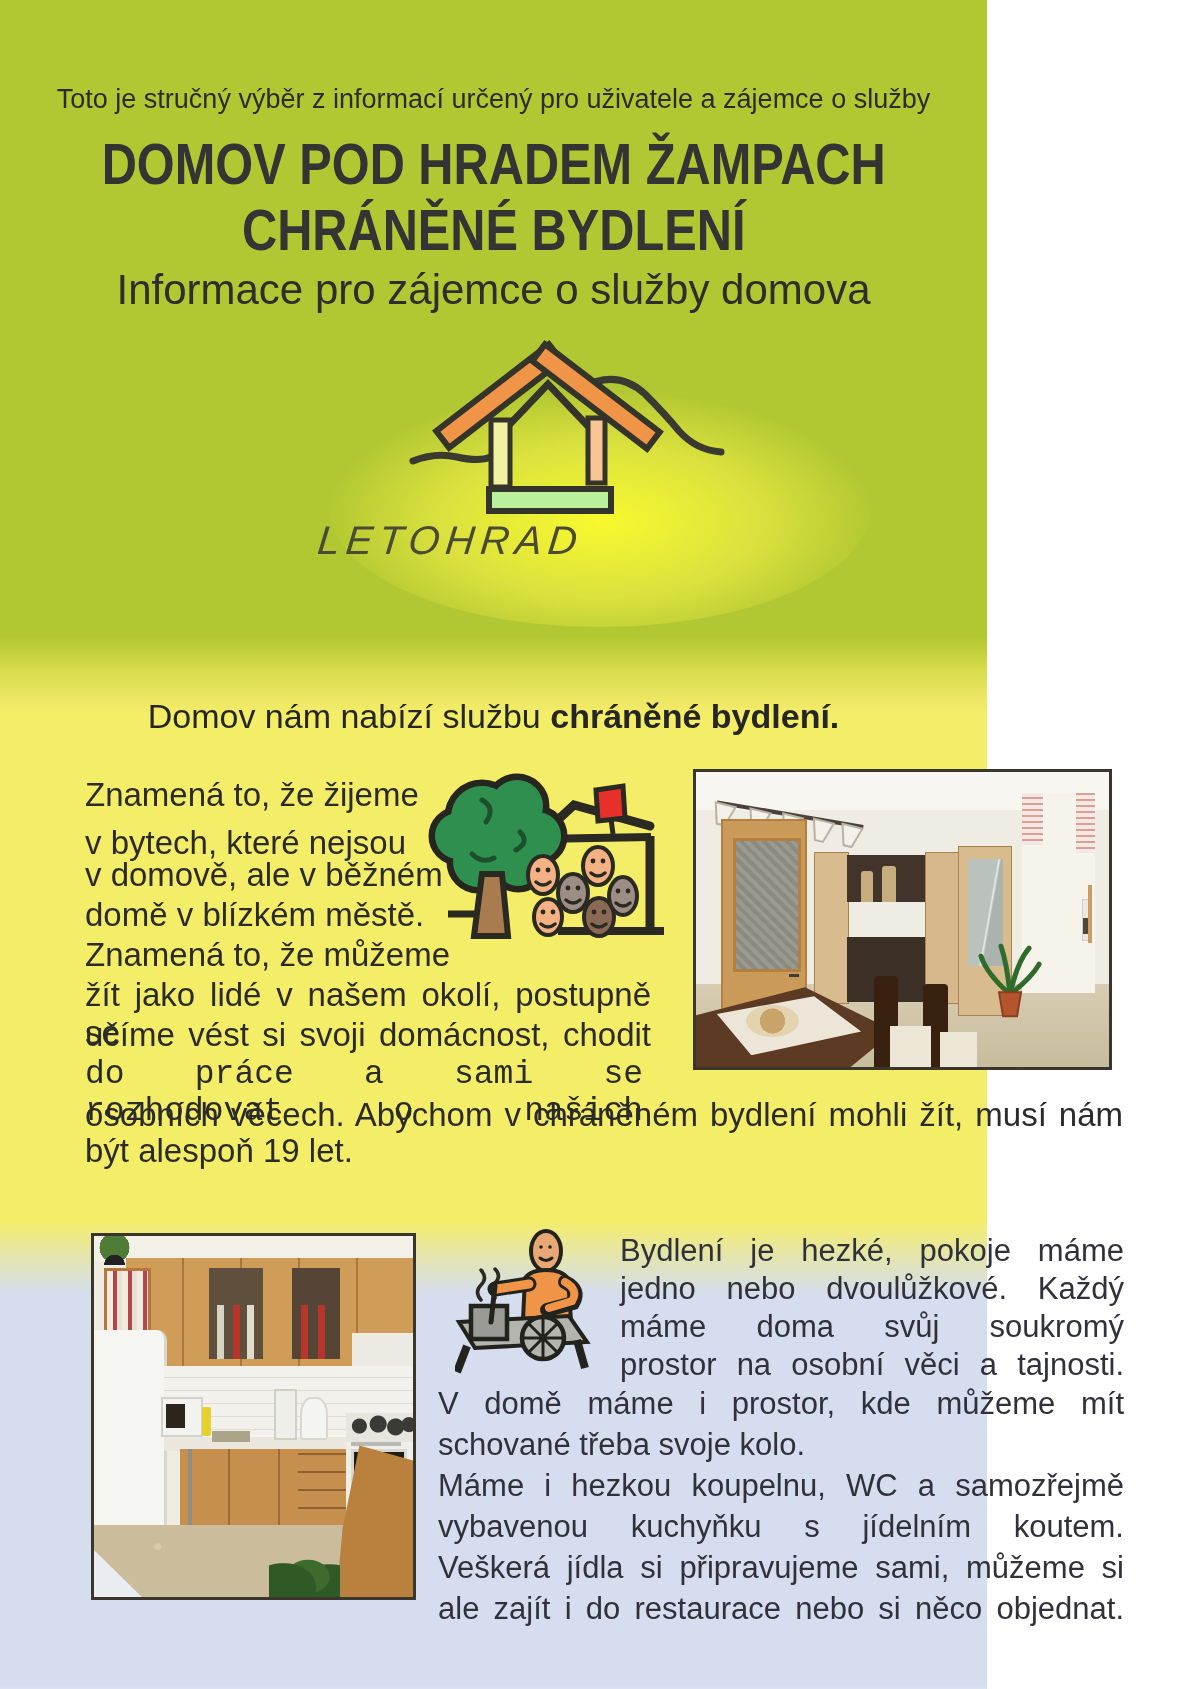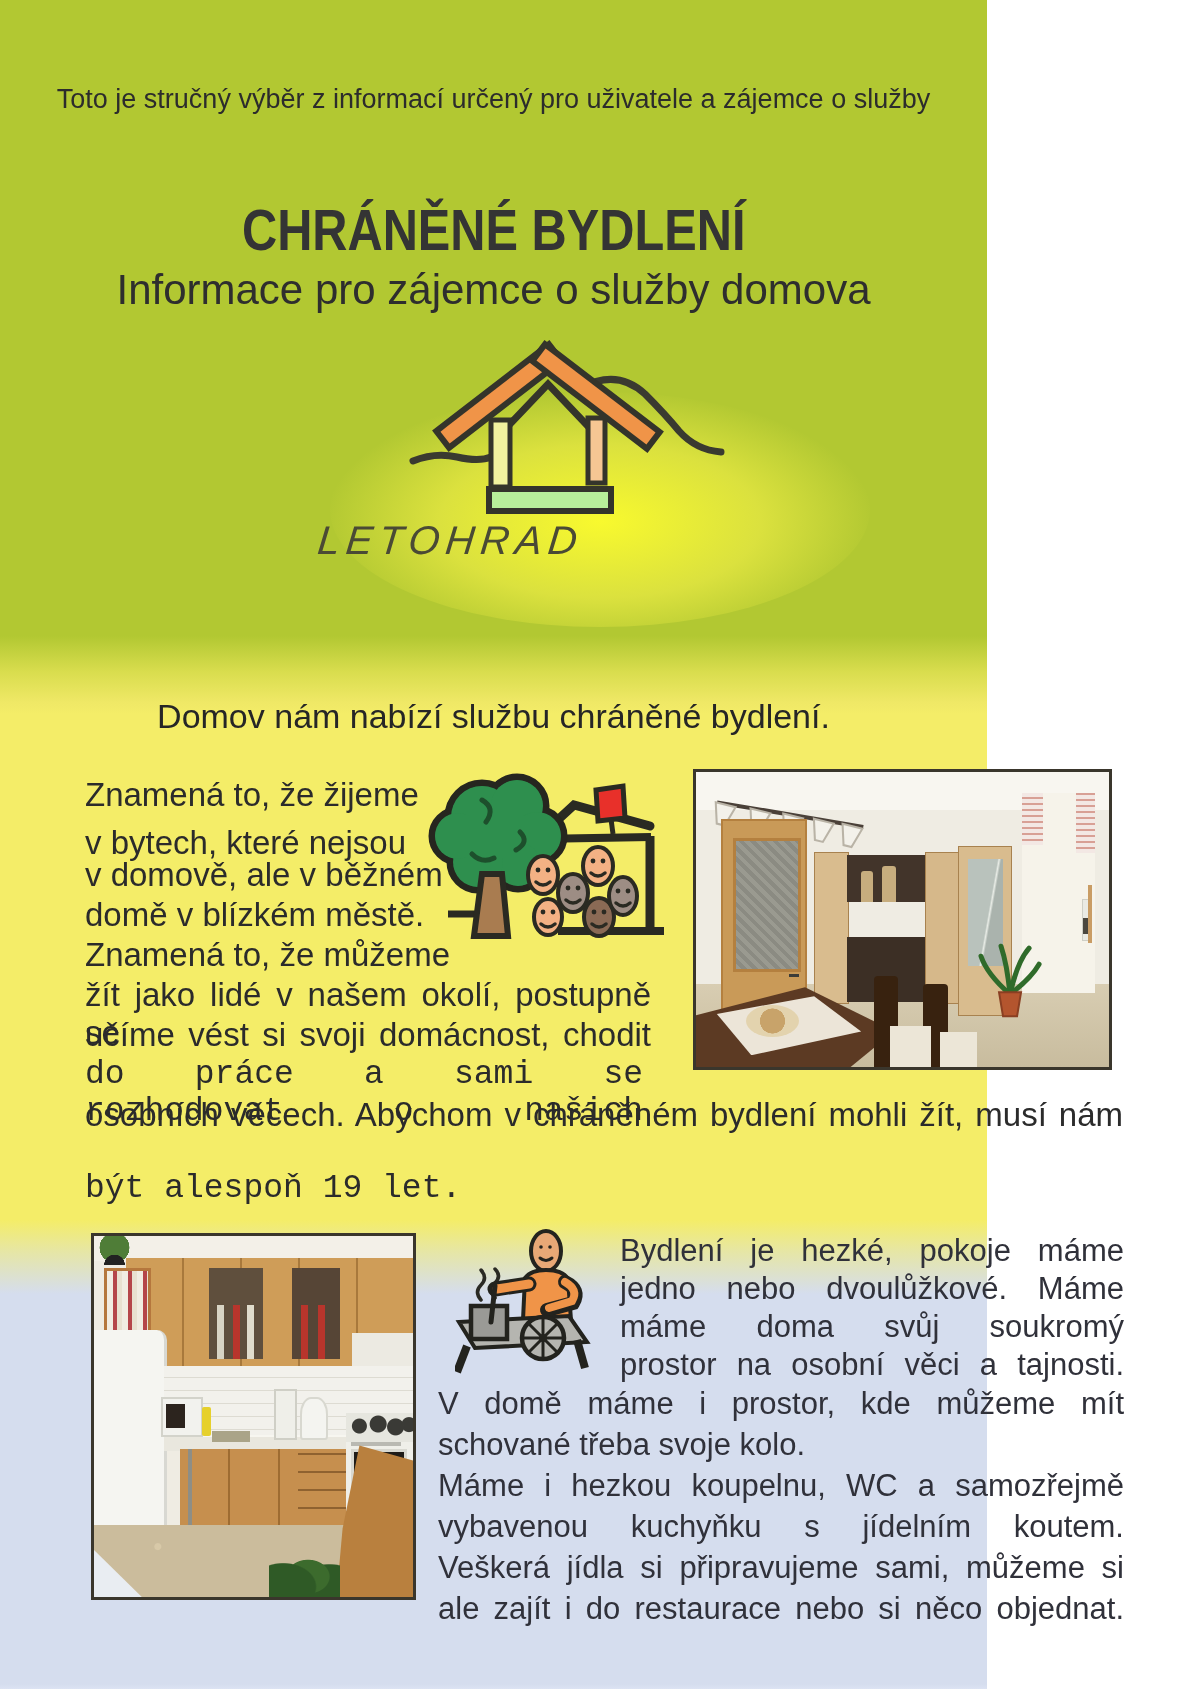--- a/index.html
+++ b/index.html
@@ -19,21 +19,21 @@
   .squeeze{display:inline-block;transform:scaleX(.84);transform-origin:center;}
   #title1{top:134px;}
   #title2{top:200px;}
   #subtitle{top:266px;font-size:42px;color:#2e2e2e;}
   #glow{left:330px;top:392px;width:540px;height:235px;border-radius:50%;
         background:radial-gradient(ellipse at 50% 55%,rgba(252,252,46,.95) 0%,rgba(246,242,70,.6) 42%,rgba(178,200,50,0) 72%);}
   #logo{left:405px;top:328px;}
   #letohrad{top:518px;font-size:40px;font-style:italic;letter-spacing:6px;
             color:#4a4a35;transform:skewX(-6deg);margin-left:-86px;}
   #lead{top:697px;font-size:34px;color:#262626;}
-  #lead b{font-weight:normal;}
+  #lead b{font-weight:bold;}
   .bline{position:absolute;font-size:33px;color:#2b2b2b;}
   .bline2{position:absolute;font-size:31px;color:#30313a;}
   .just{text-align:justify;text-align-last:justify;}
   
   .photo{position:absolute;border:3px solid #3a362c;overflow:hidden;background:#efece3;}
   .photo *{position:absolute;}
   #living{left:693px;top:769px;width:413px;height:295px;}
   #kitchen{left:91px;top:1233px;width:319px;height:361px;}
   
   .lv-ceiling{left:0;top:0;width:100%;height:13%;background:#f8f6f0;}
@@ -115,20 +115,21 @@
       radial-gradient(ellipse at 85% 85%,#2f5a26 0 40%,transparent 42%);}
   .kt-white{left:0;top:87%;width:15%;height:13%;background:#e9edf2;
       clip-path:polygon(0 0,100% 100%,0 100%);}
 </style>
 </head>
 <body>
 
 <div id="page">
 
   <div class="abs ctr txt" id="intro">Toto je stručný výběr z informací určený pro uživatele a zájemce o služby</div>
+  <div class="abs ctr" id="title1"><span class="title-line squeeze">DOMOV POD HRADEM ŽAMPACH</span></div>
   <div class="abs ctr" id="title2"><span class="title-line squeeze">CHRÁNĚNÉ BYDLENÍ</span></div>
   <div class="abs ctr" id="subtitle">Informace pro zájemce o služby domova</div>
 
   <div class="abs" id="glow"></div>
   <svg class="abs" id="logo" width="370" height="195" viewBox="0 0 370 195">
 
     <path d="M8,133 q22,-9 44,-4 t34,0" fill="none" stroke="#3a3a30" stroke-width="7" stroke-linecap="round"></path>
     <path d="M176,60 q36,-20 64,6 q20,20 34,37 q17,19 42,21" fill="none" stroke="#3a3a30" stroke-width="7" stroke-linecap="round"></path>
 
     <polyline points="88,114 143,56 198,114" fill="none" stroke="#34342b" stroke-width="7" stroke-linecap="round"></polyline>
@@ -149,21 +150,21 @@
 
   <div class="bline" style="left:85px;top:776px;">Znamená to, že žijeme</div>
   <div class="bline" style="left:85px;top:816px;margin-top:8px;">v bytech, které nejsou</div>
   <div class="bline" style="left:85px;top:856px;">v domově, ale v běžném</div>
   <div class="bline" style="left:85px;top:896px;">domě v blízkém městě.</div>
   <div class="bline" style="left:85px;top:936px;">Znamená to,  že můžeme</div>
   <div class="bline just" style="left:85px;top:976px;width:566px;">žít jako lidé v našem okolí, postupně se</div>
   <div class="bline just" style="left:85px;top:1016px;width:566px;">učíme  vést  si  svoji domácnost, chodit</div>
   <div class="bline just" style="left:85px;top:1056px;width:558px;font-family:Liberation Mono, monospace;">do práce a sami se rozhodovat o našich</div>
   <div class="bline just" style="left:85px;top:1096px;width:1038px;">osobních věcech. Abychom v chráněném bydlení mohli žít, musí nám</div>
-  <div class="bline" style="left:85px;top:1170px;font-family:Liberation Mono, monospace;">být alespoň 19 let.</div>
+  <div class="bline" style="left:85px;top:1132px;">být alespoň 19 let.</div>
 
   <svg class="abs" style="left:424px;top:762px;" width="248" height="202" viewBox="0 0 248 202">
 
     <polyline points="113,77 150,43 226,64" fill="none" stroke="#2a2a22" stroke-width="9" stroke-linecap="round"></polyline>
     <polygon points="172,28 199,24 201,56 174,59" fill="#e8302a" stroke="#2a2a22" stroke-width="5"></polygon>
     <line x1="187" y1="57" x2="189" y2="72" stroke="#2a2a22" stroke-width="5"></line>
     <line x1="112" y1="77" x2="227" y2="75" stroke="#2a2a22" stroke-width="8"></line>
     <line x1="226" y1="74" x2="226" y2="170" stroke="#2a2a22" stroke-width="9"></line>
     <line x1="134" y1="169" x2="240" y2="169" stroke="#2a2a22" stroke-width="8"></line>
     <line x1="24" y1="152" x2="72" y2="152" stroke="#2a2a22" stroke-width="7"></line>
@@ -348,21 +349,21 @@
       <div class="kt-ovhandle"></div>
       <div class="kt-oven"></div>
     </div>
     <div class="kt-floor"></div>
     <div class="kt-table"></div>
     <div class="kt-leaves"></div>
     <div class="kt-white"></div>
   </div>
 
   <div class="bline2 just" style="left:620px;top:1233px;width:504px;">Bydlení je hezké, pokoje máme</div>
-  <div class="bline2 just" style="left:620px;top:1271px;width:504px;">jedno nebo dvoulůžkové. Máme</div>
+  <div class="bline2 just" style="left:620px;top:1271px;width:504px;">jedno nebo dvoulůžkové. Každý</div>
   <div class="bline2 just" style="left:620px;top:1309px;width:504px;">máme doma svůj soukromý</div>
   <div class="bline2 just" style="left:620px;top:1347px;width:504px;">prostor na osobní věci a tajnosti.</div>
 
   <div class="bline2 just" style="left:438px;top:1386px;width:686px;">V domě máme i prostor, kde můžeme mít</div>
   <div class="bline2" style="left:438px;top:1427px;">schované třeba svoje kolo.</div>
   <div class="bline2 just" style="left:438px;top:1468px;width:686px;">Máme i hezkou  koupelnu, WC a samozřejmě</div>
   <div class="bline2 just" style="left:438px;top:1509px;width:686px;">vybavenou kuchyňku s jídelním koutem.</div>
   <div class="bline2 just" style="left:438px;top:1550px;width:686px;">Veškerá jídla si připravujeme sami, můžeme si</div>
   <div class="bline2 just" style="left:438px;top:1591px;width:686px;">ale zajít i do restaurace nebo si něco objednat.</div>
 

